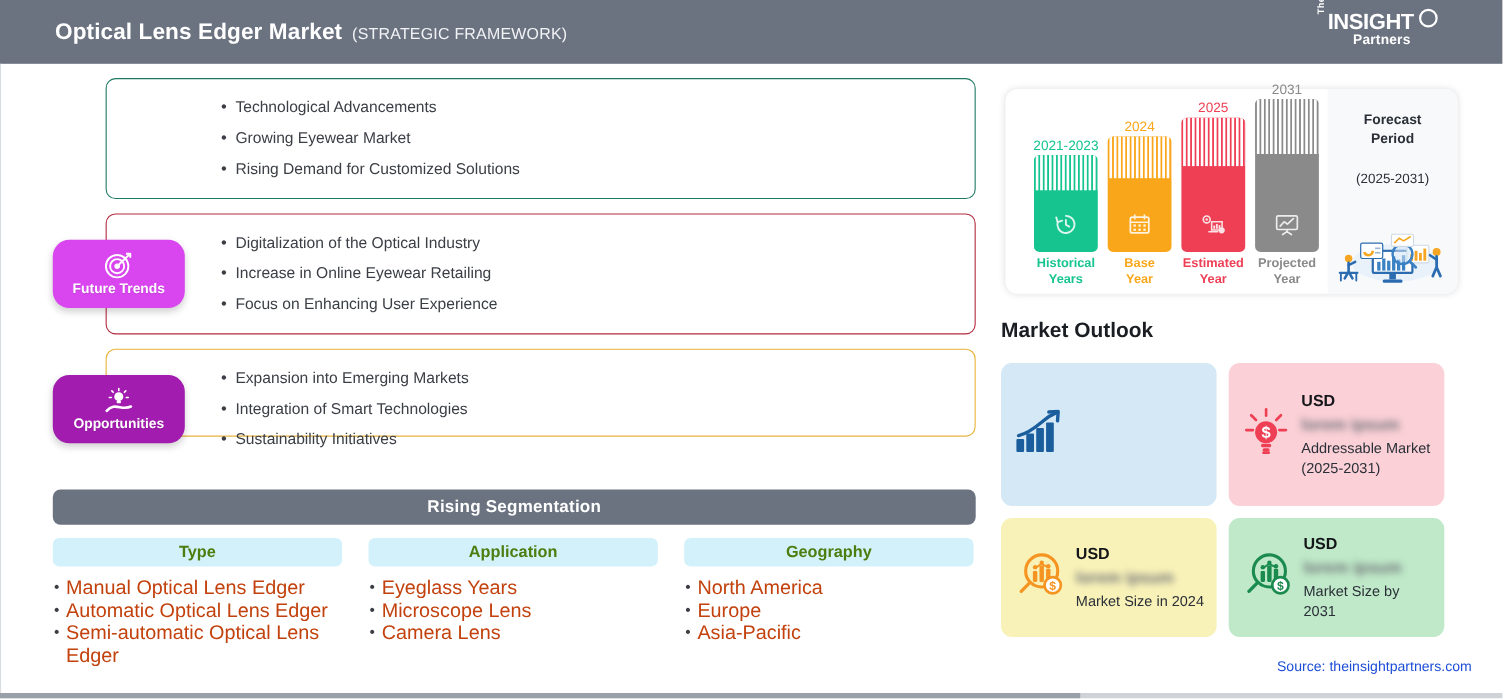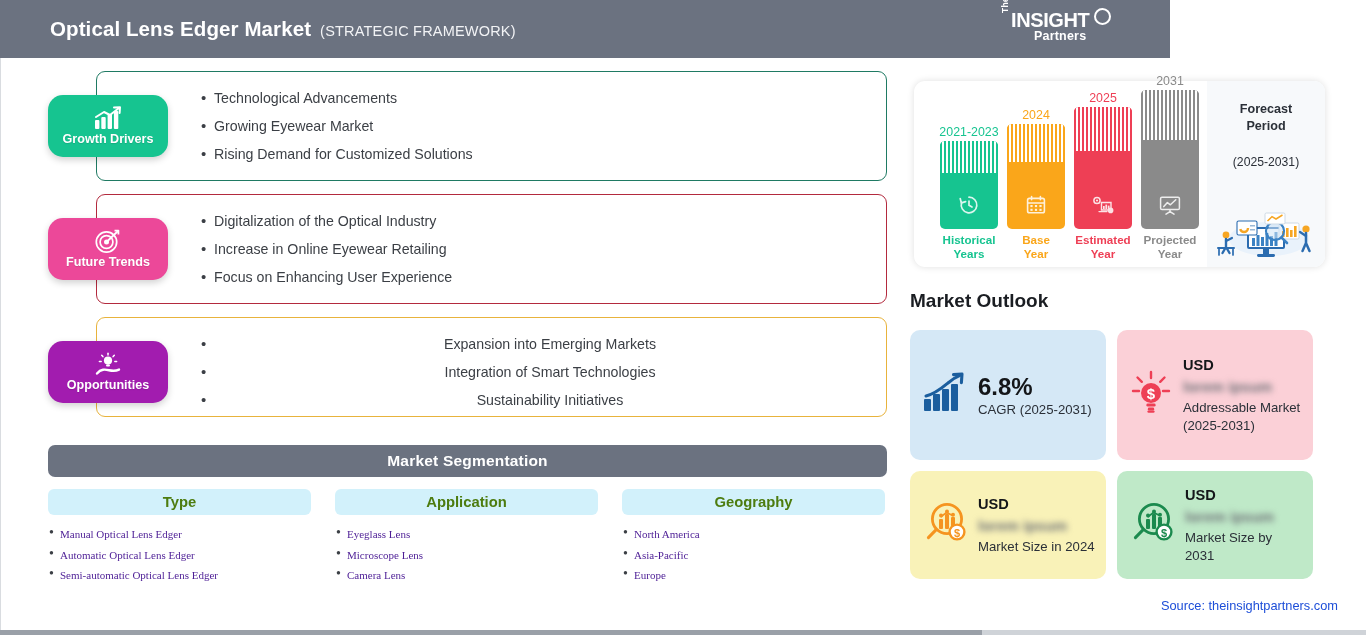--- a/index.html
+++ b/index.html
@@ -17,21 +17,21 @@
     position: relative;
     width: 1366px;
     height: 635px;
     background: #ffffff;
   }
 
   
   .header {
     position: absolute;
     left: 0; top: 0;
-    width: 1170px; height: 58px;
+    width: 1366px; height: 58px;
     background: #6b7280;
     display: flex;
     align-items: center;
   }
   .header-title-wrap {
     display: flex;
     align-items: baseline;
     gap: 9px;
     margin-left: 50px;
   }
@@ -94,21 +94,21 @@
   .pillar {
     position: absolute;
     left: 96px;
     width: 791px;
     border: 1.4px solid #cccccc;
     border-radius: 9px;
     background: #ffffff;
   }
   .pillar.p-growth       { top: 13px;  height: 110px; border-color: #1f7a63; }
   .pillar.p-trends       { top: 136px; height: 110px; border-color: #b32a3e; }
-  .pillar.p-opportunity  { top: 259px; height: 100px; border-color: #e8b33c; text-align: center; }
+  .pillar.p-opportunity  { top: 259px; height: 80px; border-color: #e8b33c; }
 
   .pillar ul {
     list-style: none;
     padding: 12px 0 0 104px;
   }
   .pillar li {
     position: relative;
     font-size: 14.2px;
     color: #3b3f45;
     line-height: 28px;
@@ -129,21 +129,21 @@
     border-radius: 15px;
     color: #ffffff;
     display: flex;
     flex-direction: column;
     align-items: center;
     justify-content: center;
     z-index: 4;
     box-shadow: 0 3px 7px rgba(0,0,0,.18);
   }
   .badge.b-growth      { top: 37px;  background: #16c490; }
-  .badge.b-trends      { top: 160px; background: #ec4899; text-align: right; }
+  .badge.b-trends      { top: 160px; background: #d946ef; text-align: right; }
   .badge.b-opportunity { top: 283px; background: #a21caf; }
   .badge-label {
     font-size: 12.6px;
     font-weight: bold;
     margin-top: 1px;
     text-shadow: 0 1px 1px rgba(0,0,0,.12);
     white-space: nowrap;
   }
   .badge-icon { height: 25px; display: block; }
   .badge-icon svg { display: block; }
@@ -182,25 +182,24 @@
     display: flex;
     align-items: center;
     justify-content: center;
   }
   .seg-col ul {
     list-style: none;
     padding: 9px 0 0 0;
   }
   .seg-col li {
     position: relative;
-    font-size: 11px;
-    color: #4c1d95;
+    font-size: 18px;
+    color: #c2410c;
     line-height: 20.5px;
     padding-left: 12px;
-    font-family: Liberation Serif, serif;
   }
   .seg-col li::before {
     content: "\2022";
     position: absolute;
     left: 1px; top: -1px;
     font-size: 14px;
     color: #3b3f45;
   }
 
   
@@ -409,33 +408,20 @@
   <div class="left-edge-line"></div>
 
   <div class="left-col">
 
     <div class="pillar p-growth">
       <ul>
         <li>Technological Advancements</li>
         <li>Growing Eyewear Market</li>
         <li>Rising Demand for Customized Solutions</li>
       </ul>
-    </div>
-    <div class="badge b-growth">
-      <span class="badge-icon">
-        <svg width="30" height="25" viewBox="0 0 30 25">
-          <rect x="2" y="14" width="4.4" height="9" rx="1" fill="#fff"></rect>
-          <rect x="8.3" y="11" width="4.4" height="12" rx="1" fill="#fff"></rect>
-          <rect x="14.6" y="8" width="4.4" height="15" rx="1" fill="#fff"></rect>
-          <rect x="20.9" y="5" width="4.4" height="18" rx="1" fill="#fff"></rect>
-          <path d="M3 11 L11 6 L17 9 L26 2" stroke="#fff" stroke-width="2" fill="none" stroke-linecap="round" stroke-linejoin="round"></path>
-          <path d="M21 1.5 L27 1.2 L26.6 7" stroke="#fff" stroke-width="2" fill="none" stroke-linecap="round" stroke-linejoin="round"></path>
-        </svg>
-      </span>
-      <span class="badge-label">Growth Drivers</span>
     </div>
 
     <div class="pillar p-trends">
       <ul>
         <li>Digitalization of the Optical Industry</li>
         <li>Increase in Online Eyewear Retailing</li>
         <li>Focus on Enhancing User Experience</li>
       </ul>
     </div>
     <div class="badge b-trends">
@@ -469,45 +455,45 @@
             <path d="M21.3 3.3 L20.1 4.6"></path>
             <path d="M6.4 9.4 L8.2 9.4"></path>
             <path d="M23.6 9.4 L21.8 9.4"></path>
           </g>
           <path d="M4 21.5 C8 16.8 12 17.4 16 18.2 C19 18.8 22 19.4 26 17.6" stroke="#fff" stroke-width="2.4" fill="none" stroke-linecap="round"></path>
         </svg>
       </span>
       <span class="badge-label">Opportunities</span>
     </div>
 
-    <div class="seg-header">Market Segmentation</div>
+    <div class="seg-header">Rising Segmentation</div>
 
     <div class="seg-cols">
       <div class="seg-col">
         <div class="seg-col-head">Type</div>
         <ul>
           <li>Manual Optical Lens Edger</li>
           <li>Automatic Optical Lens Edger</li>
           <li>Semi-automatic Optical Lens Edger</li>
         </ul>
       </div>
       <div class="seg-col">
         <div class="seg-col-head">Application</div>
         <ul>
-          <li>Eyeglass Lens</li>
+          <li>Eyeglass Years</li>
           <li>Microscope Lens</li>
           <li>Camera Lens</li>
         </ul>
       </div>
       <div class="seg-col">
         <div class="seg-col-head">Geography</div>
         <ul>
           <li>North America</li>
+          <li>Europe</li>
           <li>Asia-Pacific</li>
-          <li>Europe</li>
         </ul>
       </div>
     </div>
   </div>
 
   <div class="right-col">
 
     <div class="timeline-card">
       <div class="bars">
 
@@ -659,24 +645,20 @@
             <g fill="#1b5e9e">
               <rect x="2" y="27" width="7" height="12" rx="1"></rect>
               <rect x="11" y="22" width="7" height="17" rx="1"></rect>
               <rect x="20" y="17" width="7" height="22" rx="1"></rect>
               <rect x="29" y="12" width="7" height="27" rx="1"></rect>
             </g>
             <path d="M4 24 C13 22 20 16 26 11 C30 7.6 33 5.4 38 3.4" stroke="#1b5e9e" stroke-width="3.1" fill="none" stroke-linecap="round"></path>
             <path d="M31.5 2.6 L40 2 L39.4 10.6" stroke="#1b5e9e" stroke-width="3.1" fill="none" stroke-linecap="round" stroke-linejoin="round"></path>
           </svg>
         </span>
-        <div class="stat-body">
-          <div class="cagr-value">6.8%</div>
-          <div class="cagr-label">CAGR (2025-2031)</div>
-        </div>
       </div>
 
       <div class="stat-card addr">
         <span class="stat-icon">
           <svg width="44" height="48" viewBox="0 0 44 48">
             <g stroke="#ee3f55" stroke-width="2.4" stroke-linecap="round">
               <path d="M22 3 V9"></path>
                 <path d="M8.5 8.5 L12.8 12.8"></path>
                 <path d="M35.5 8.5 L31.2 12.8"></path>
               <path d="M4 22 H10"></path>

